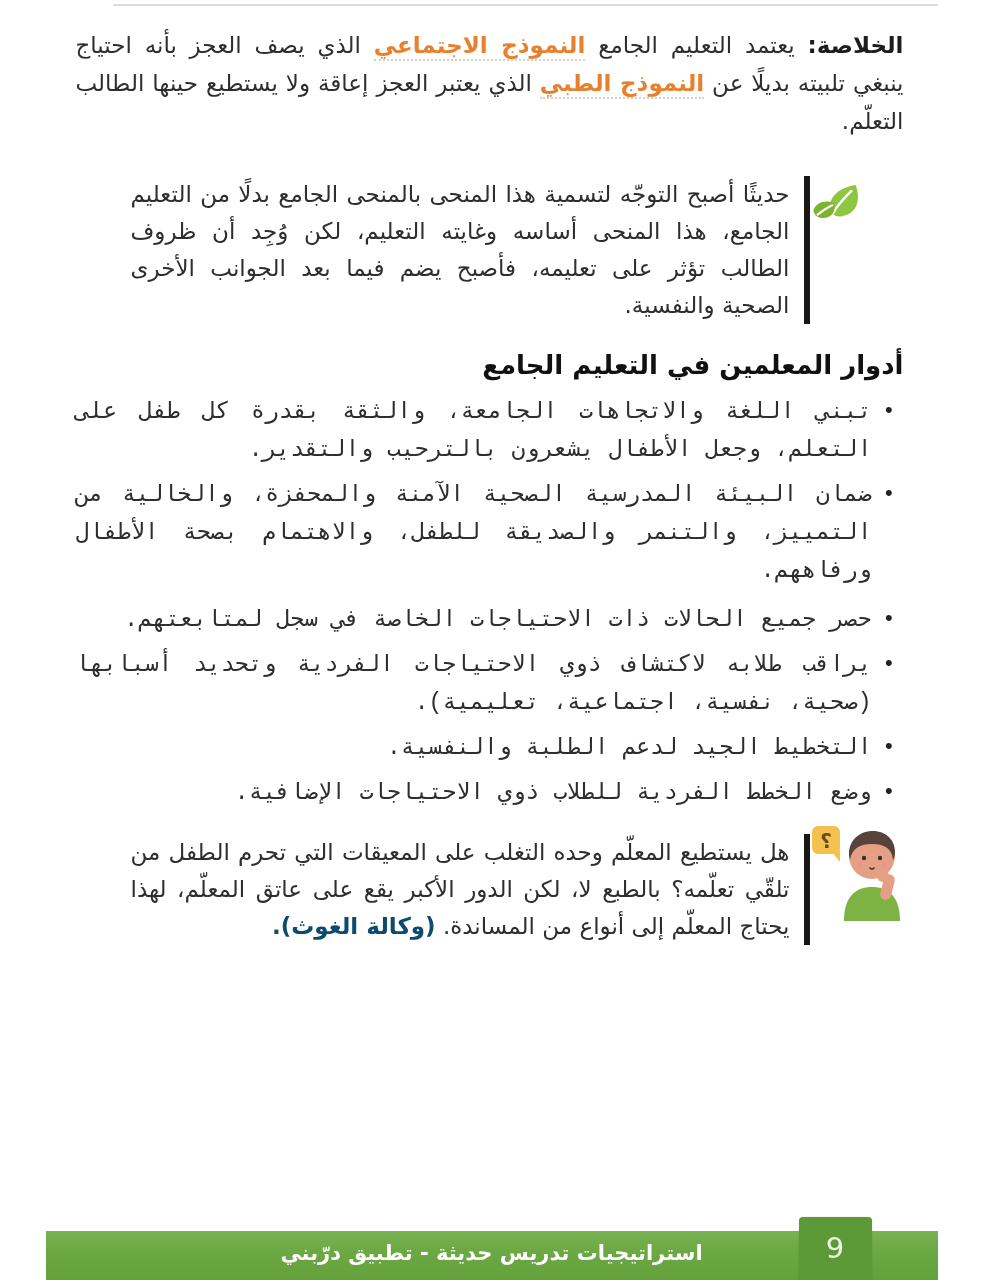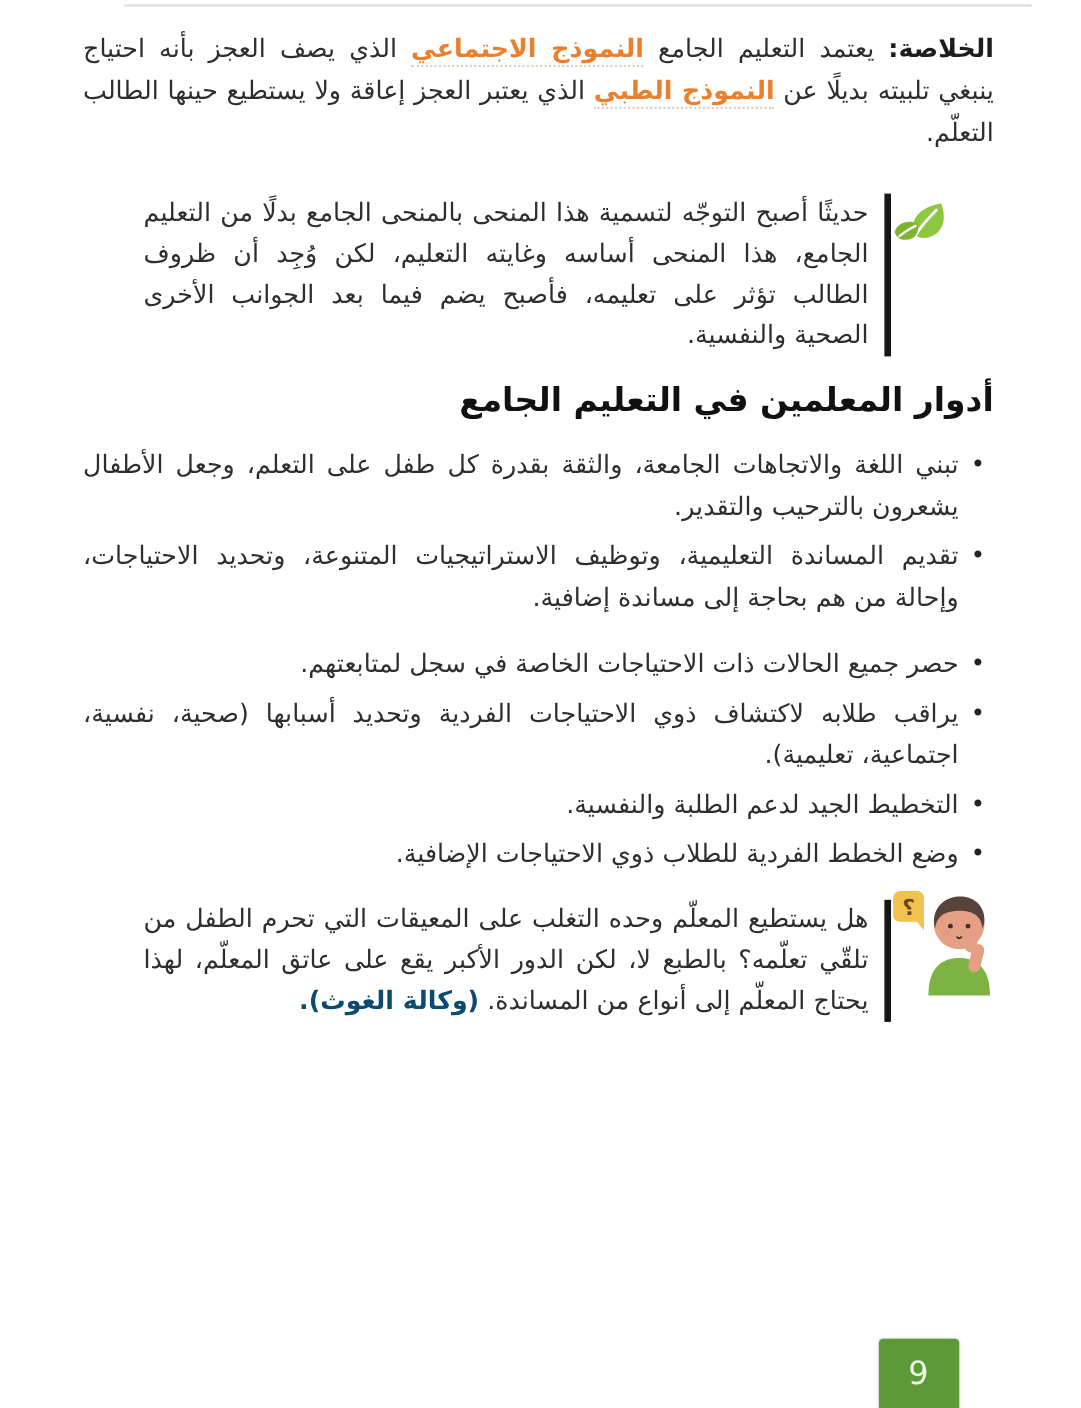--- a/index.html
+++ b/index.html
@@ -32,25 +32,25 @@
     margin:36px 128px 0 85px;
     border-right:6px solid #161616;
     padding-right:14px;
     line-height:37px;
   }
   .quote-icon { position:absolute; }
   .leaf-pos { right:-60px; top:4px; width:54px; height:54px; }
   .boy-pos  { right:-106px; top:-10px; width:100px; height:100px; }
   h2.section-title {
     margin:24px 34px 0 16px;
-    font-size:30px; font-weight:bold; color:#111;
+    font-size:26px; font-weight:bold; color:#111;
     line-height:34px;
   }
   ul.doc-list {
-    margin:22px 34px 0 30px; padding:0; list-style:none;
+    margin:11px 34px 0 30px; padding:0; list-style:none;font-family:Liberation Mono, monospace;
   }
   ul.doc-list li {
     position:relative;
     padding-right:32px;
     margin-bottom:7px;
   }
   ul.doc-list li::before {
     content:"•";
     position:absolute; right:8px; top:0;
     font-size:22px; color:#222;
@@ -95,21 +95,21 @@
         <path d="M4 36 C7.5 26.5 18 23 28.5 27.5 C31.5 37.5 25 45.5 15 45 C9 44.7 5 41.5 4 36 Z" fill="#7db32e"></path>
         <path d="M9 41 C15 36.5 21 32.5 26.5 30" stroke="#ffffff" stroke-width="2.5" fill="none" stroke-linecap="round"></path>
       </svg>
     </span>
     <span>حديثًا أصبح التوجّه لتسمية هذا المنحى بالمنحى الجامع بدلًا من التعليم الجامع، هذا المنحى أساسه وغايته التعليم، لكن وُجِد أن ظروف الطالب تؤثر على تعليمه، فأصبح يضم فيما بعد الجوانب الأخرى الصحية والنفسية.</span>
   </div>
 
   <h2 class="section-title">أدوار المعلمين في التعليم الجامع</h2>
   <ul class="doc-list body-text">
     <li>تبني اللغة والاتجاهات الجامعة، والثقة بقدرة كل طفل على التعلم، وجعل الأطفال يشعرون بالترحيب والتقدير.</li>
-    <li>تقديم المساندة التعليمية، وتوظيف الاستراتيجيات المتنوعة، وتحديد الاحتياجات، وإحالة من هم بحاجة إلى مساندة إضافية.</li>
+    <li>ضمان البيئة المدرسية الصحية الآمنة والمحفزة، والخالية من التمييز، والتنمر والصديقة للطفل، والاهتمام بصحة الأطفال ورفاههم.</li>
   </ul>
 
   <ul class="doc-list body-text">
     <li>حصر جميع الحالات ذات الاحتياجات الخاصة في سجل لمتابعتهم.</li>
     <li>يراقب طلابه لاكتشاف ذوي الاحتياجات الفردية وتحديد أسبابها (صحية، نفسية، اجتماعية، تعليمية).</li>
     <li>التخطيط الجيد لدعم الطلبة والنفسية.</li>
     <li>وضع الخطط الفردية للطلاب ذوي الاحتياجات الإضافية.</li>
   </ul>
 
   <div class="body-text quote q2-margin">
@@ -130,17 +130,20 @@
 
         <path d="M34 97 C34 72 46 63 62 63 C78 63 90 72 90 97 Z" fill="#7cb342"></path>
 
         <rect x="72" y="50" width="11" height="26" rx="5.5" fill="#e59f84" transform="rotate(14 77 63)"></rect>
         <circle cx="73" cy="52" r="6" fill="#e59f84"></circle>
       </svg>
     </span>
     <span>هل يستطيع المعلّم وحده التغلب على المعيقات التي تحرم الطفل من تلقّي تعلّمه؟ بالطبع لا، لكن الدور الأكبر يقع على عاتق المعلّم، لهذا يحتاج المعلّم إلى أنواع من المساندة. </span><b class="src-bold">(وكالة الغوث).</b>
   </div>
 
+  <div class="footer-bar">
+    <div class="footer-title">استراتيجيات تدريس حديثة - تطبيق درّبني</div>
+  </div>
   <div class="page-num-box">
     <span class="page-num">9</span>
   </div>
 
 </div>
 
 </body></html>

